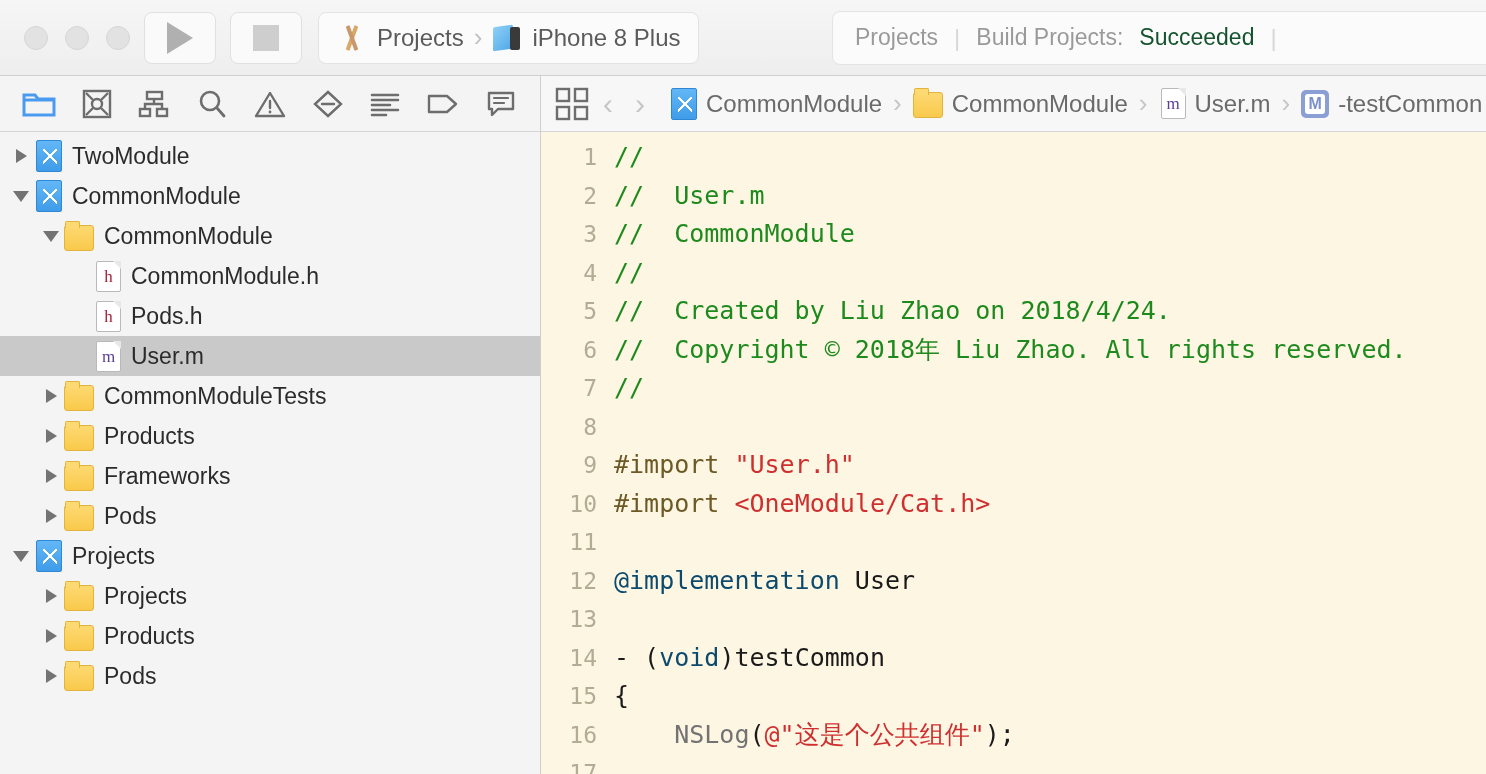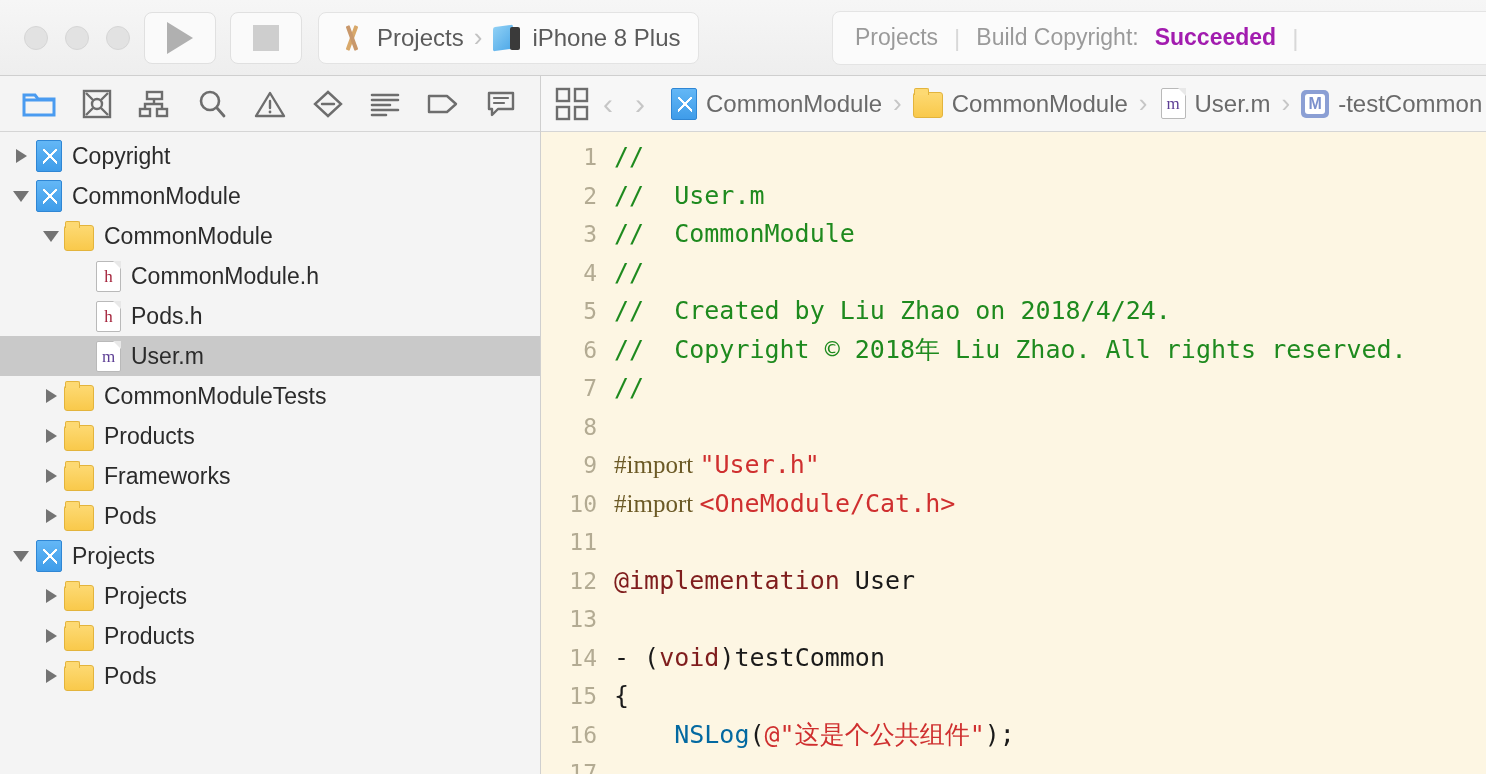--- a/index.html
+++ b/index.html
@@ -130,21 +130,21 @@
     border-radius: 8px;
     background: #fbfbfb;
     display: flex;
     align-items: center;
     padding: 0 22px;
     gap: 16px;
     white-space: nowrap;
     overflow: hidden;
   }
   .status-text { font-size: 23px; color: #9a9a9a; }
-  .status-bold { font-weight: bold; color: #a21caf; }
+  .status-bold { font-weight: normal; color: #14532d; }
   .status-div { font-size: 24px; color: #d8d8d8; }
 
   
   .main {
     display: flex;
     height: 698px;
   }
 
   
   .navigator {
@@ -399,24 +399,24 @@
     width: 73px;
     flex: none;
     text-align: right;
     padding-right: 17px;
     color: #b3ab93;
     font-size: 23px;
   }
   .ctext { flex: 1; color: #3a3226; }
 
   .c-comment { color: #1e8a1e; }
-  .c-pre     { color: #6c5a26; font-family: Liberation Serif, serif; }
+  .c-pre     { color: #6c5a26; }
   .c-str     { color: #cf2f2f; }
-  .c-kw      { color: #7f1d1d; }
-  .c-fn      { color: #0369a1; }
+  .c-kw      { color: #0c4a6e; }
+  .c-fn      { color: #737373; }
   .c-plain   { color: #1a1a1a; }
 </style>
 </head>
 <body>
 
 <div class="toolbar">
 
   <div class="traffic-lights">
     <div class="light"></div>
     <div class="light"></div>
@@ -434,21 +434,21 @@
     <div class="ico-hammer"></div>
     <span class="scheme-label">Projects</span>
     <span class="crumb-sep">›</span>
     <div class="ico-device"></div>
     <span class="scheme-label">iPhone 8 Plus</span>
   </div>
 
   <div class="status-box">
     <span class="status-text">Projects</span>
     <span class="status-div">|</span>
-    <span class="status-text">Build Copyright:</span>
+    <span class="status-text">Build Projects:</span>
     <span class="status-text status-bold">Succeeded</span>
     <span class="status-div">|</span>
   </div>
 </div>
 
 <div class="main">
 
   <div class="navigator">
 
     <div class="nav-tabs">
@@ -509,21 +509,21 @@
         </svg>
       </div>
     </div>
 
     <div class="file-tree" id="file-tree">
         <div class="row ind0">
           <div class="twisty ">
             <i></i>
           </div>
           <div class="ico ico-proj"></div>
-          <span>Copyright</span>
+          <span>TwoModule</span>
         </div>
         <div class="row ind0">
           <div class="twisty open">
             <i></i>
           </div>
           <div class="ico ico-proj"></div>
           <span>CommonModule</span>
         </div>
         <div class="row ind1">
           <div class="twisty open">

